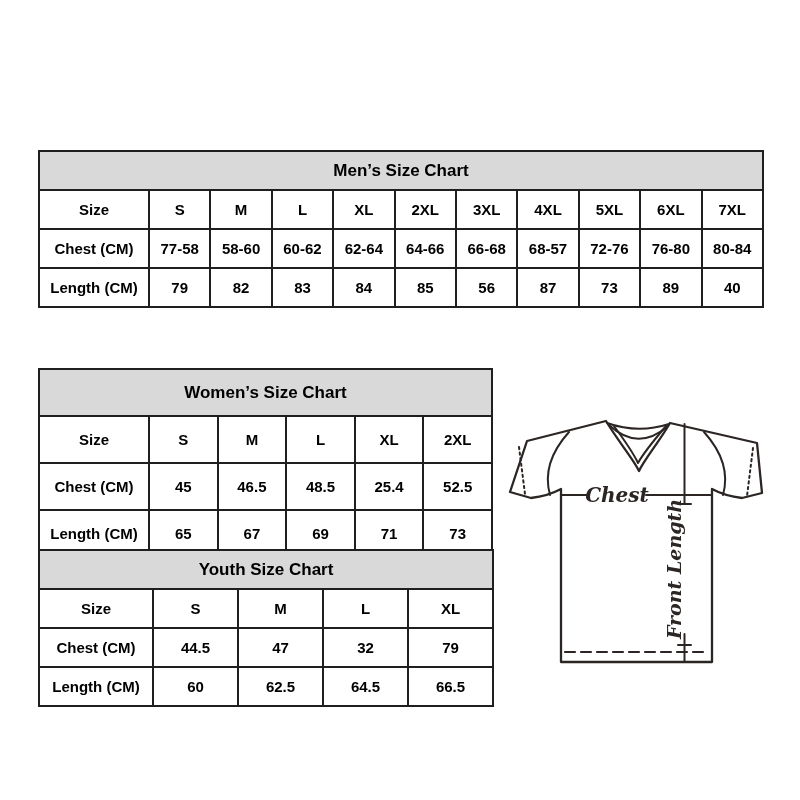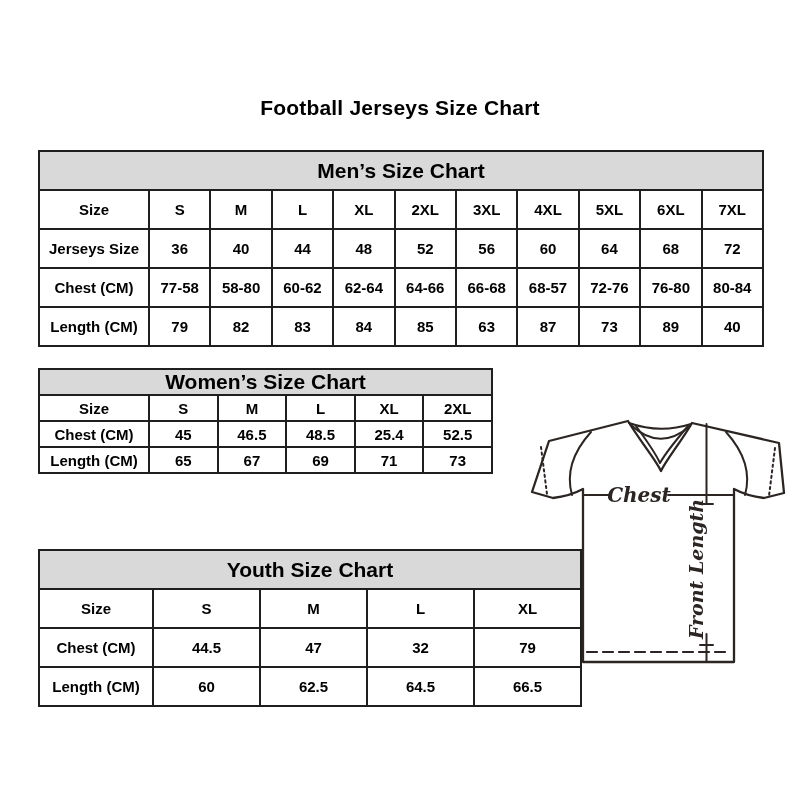--- a/index.html
+++ b/index.html
@@ -30,50 +30,49 @@
   table.size-table th, table.size-table td {
     border: 2px solid #1f1f1f;
     text-align: center;
     vertical-align: middle;
     padding: 0;
     overflow: hidden;
     white-space: nowrap;
   }
   table.size-table .tbl-title {
     background: #d9d9d9;
-    font-size: 21px;
+    font-size: 17px;
   }
   table.size-table td, table.size-table tbody th { font-size: 15px; }
 
   #table-mens   { left: 38px; top: 150px; width: 726px; }
   #table-mens tr { height: 39px; }
   #table-womens { left: 38px; top: 368px; width: 455px; }
-  #table-womens tr { height: 26px; border-radius: 20px; }
-  #table-youth  { left: 38px; top: 549px; width: 544px; }
+  #table-womens tr { height: 47px; border-radius: 20px; }
+  #table-youth  { left: 38px; top: 549px; width: 456px; }
   #table-youth tr { height: 39px; }
 
   .jersey-wrap {
     position: absolute;
-    left: 520px; top: 408px;
+    left: 498px; top: 408px;
     width: 280px; height: 270px;
   }
   .jersey-wrap svg { display: block; width: 100%; height: 100%; }
   .measure-label {
     font-family: "DejaVu Serif", "Liberation Serif", serif;
     font-style: italic;
     font-weight: bold;
     fill: #2b2523;
   }
 </style>
 </head>
 <body>
 
 <div class="canvas">
 
-  <div class="page-title">Football Jerseys Size Chart</div>
 
   <table class="size-table" id="table-mens">
       <colgroup>
         <col style="width: 110px;">
         <col>
         <col>
         <col>
         <col>
         <col>
         <col>
@@ -95,53 +94,40 @@
           <td>L</td>
           <td>XL</td>
           <td>2XL</td>
           <td>3XL</td>
           <td>4XL</td>
           <td>5XL</td>
           <td>6XL</td>
           <td>7XL</td>
         </tr>
         <tr>
-          <th>Jerseys Size</th>
-          <td>36</td>
-          <td>40</td>
-          <td>44</td>
-          <td>48</td>
-          <td>52</td>
-          <td>56</td>
-          <td>60</td>
-          <td>64</td>
-          <td>68</td>
-          <td>72</td>
-        </tr>
-        <tr>
           <th>Chest (CM)</th>
           <td>77-58</td>
-          <td>58-80</td>
+          <td>58-60</td>
           <td>60-62</td>
           <td>62-64</td>
           <td>64-66</td>
           <td>66-68</td>
           <td>68-57</td>
           <td>72-76</td>
           <td>76-80</td>
           <td>80-84</td>
         </tr>
         <tr>
           <th>Length (CM)</th>
           <td>79</td>
           <td>82</td>
           <td>83</td>
           <td>84</td>
           <td>85</td>
-          <td>63</td>
+          <td>56</td>
           <td>87</td>
           <td>73</td>
           <td>89</td>
           <td>40</td>
         </tr>
       </tbody>
     </table>
 
   <table class="size-table" id="table-womens">
       <colgroup>

